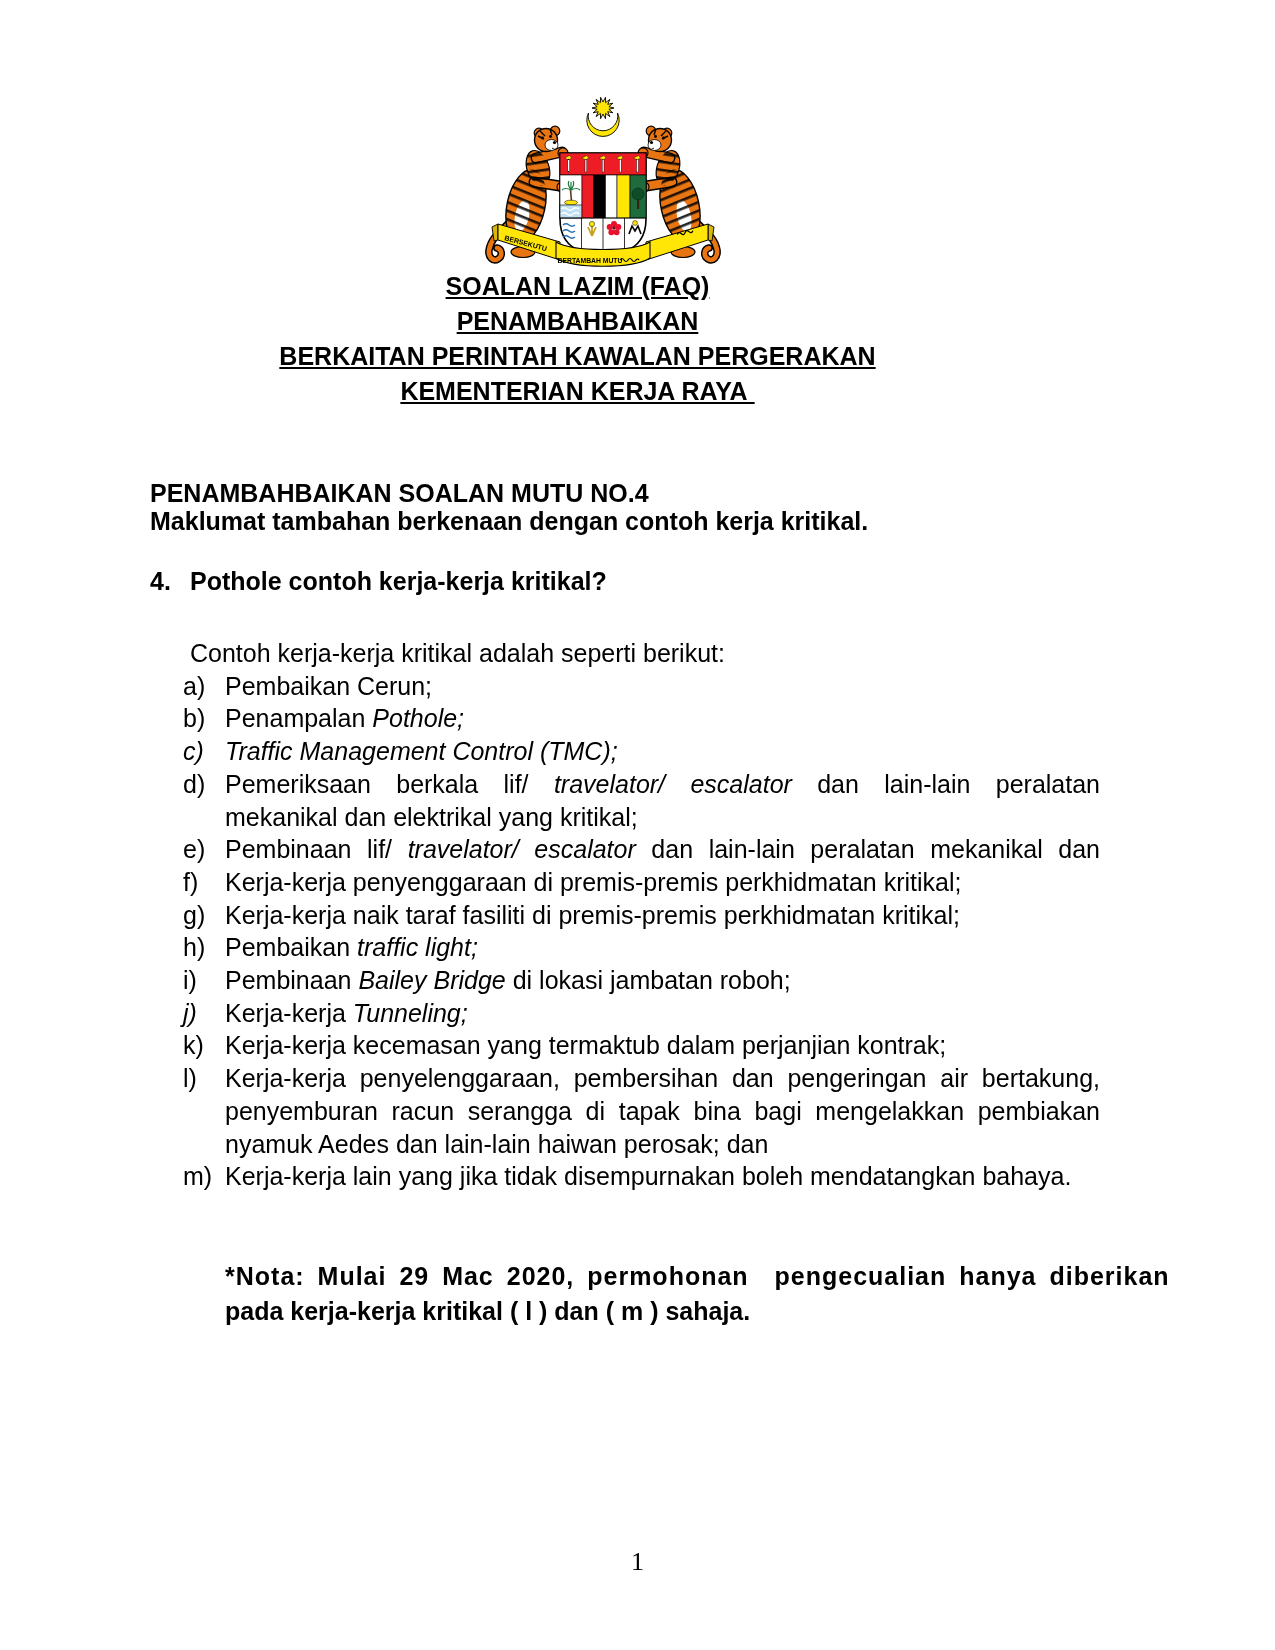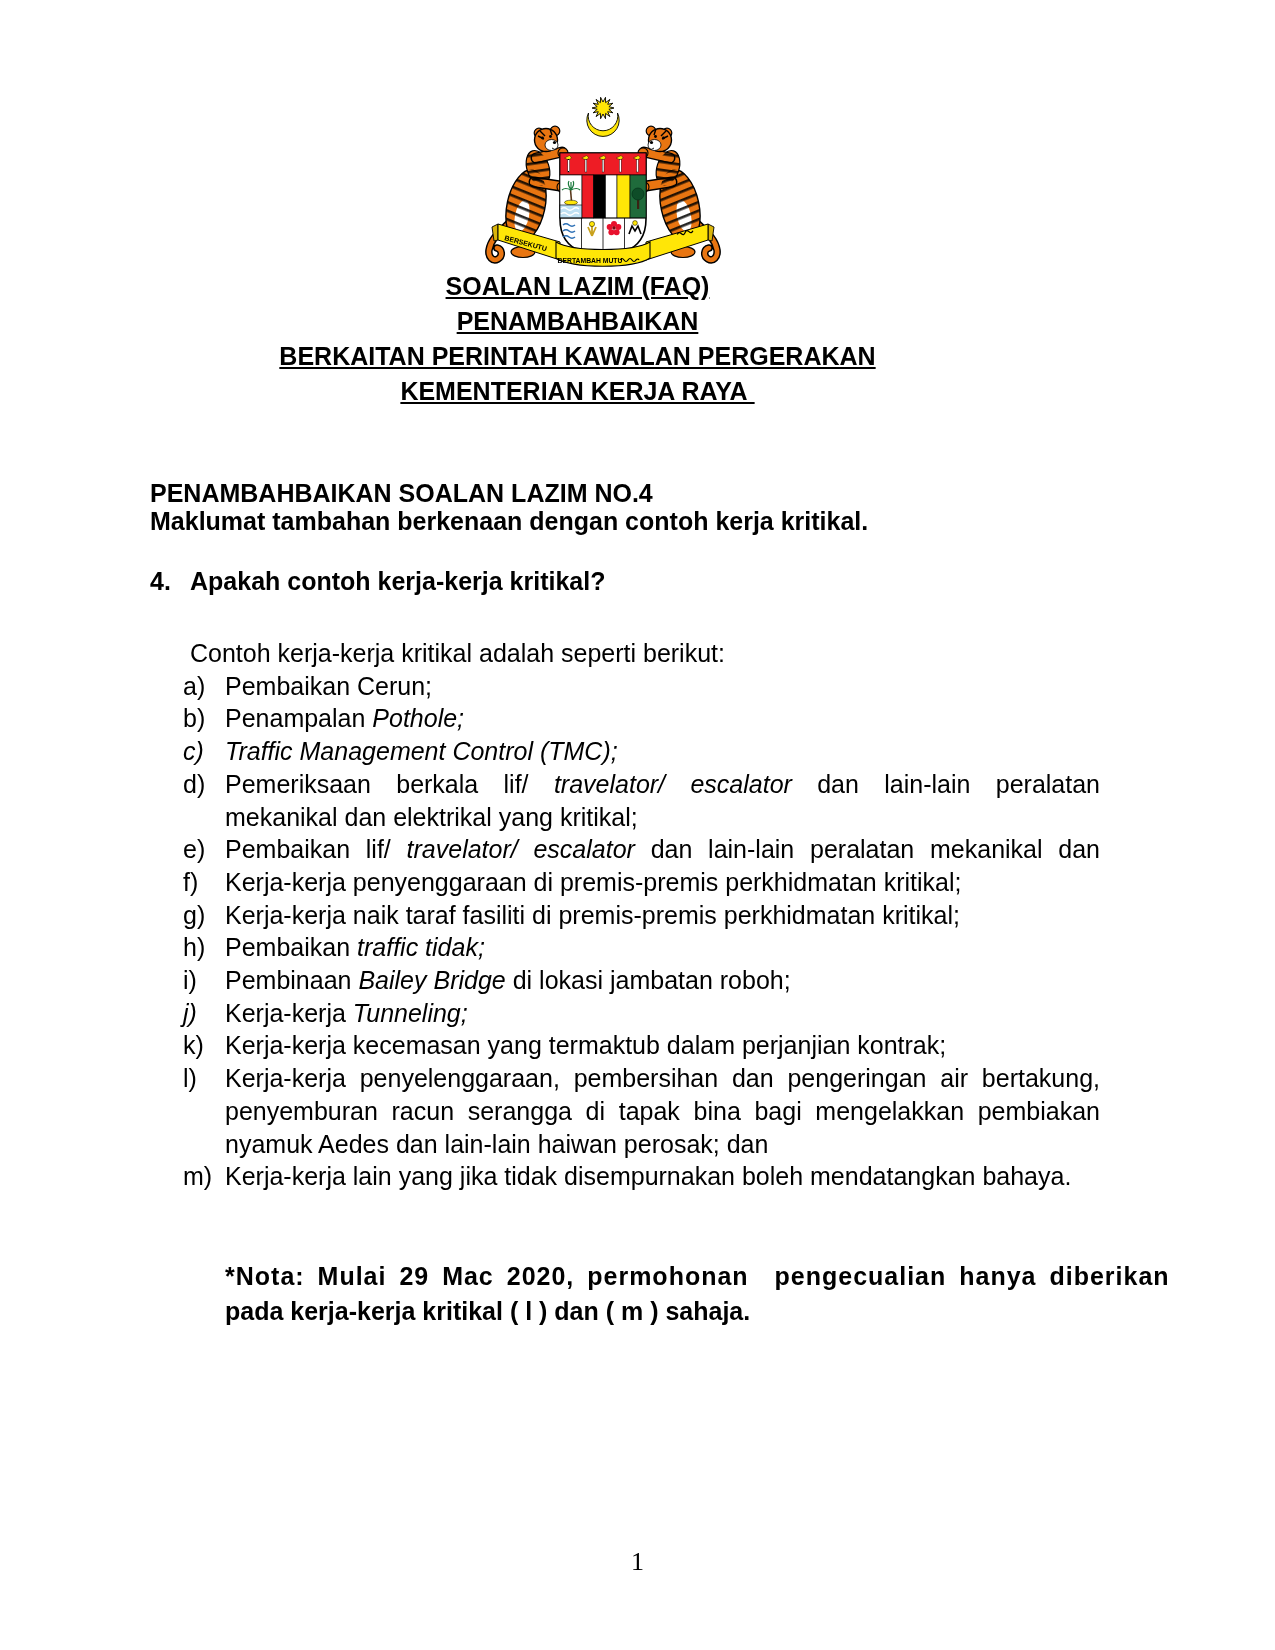--- a/index.html
+++ b/index.html
@@ -161,41 +161,41 @@
   </svg>
 
   <div class="hdr">
     <div><span class="u">SOALAN LAZIM (FAQ)</span></div>
     <div><span class="u">PENAMBAHBAIKAN</span></div>
     <div><span class="u">BERKAITAN PERINTAH KAWALAN PERGERAKAN</span></div>
     <div><span class="u">KEMENTERIAN KERJA RAYA&nbsp;</span></div>
   </div>
 
   <div class="sec">
-    <div>PENAMBAHBAIKAN SOALAN LAZIM NO.4</div>
+    <div>PENAMBAHBAIKAN SOALAN MUTU NO.4</div>
     <div>Maklumat tambahan berkenaan dengan contoh kerja kritikal.</div>
   </div>
 
   <div class="question">
     <span class="qmark">4.</span>
-    <span>Apakah contoh kerja-kerja kritikal?</span>
+    <span>Pothole contoh kerja-kerja kritikal?</span>
   </div>
 
   <div class="answer">
     <div class="intro">Contoh kerja-kerja kritikal adalah seperti berikut:</div>
     <div>
         <div class="aline"><span class="marker">a)</span><span>Pembaikan Cerun;</span></div>
         <div class="aline"><span class="marker">b)</span><span>Penampalan </span><span class="it">Pothole;</span></div>
         <div class="aline"><span class="marker it">c)</span><span class="it">Traffic Management Control (TMC);</span></div>
         <div class="aline just"><span class="marker">d)</span><span>Pemeriksaan berkala lif/ </span><span class="it">travelator/</span><span> </span><span class="it">escalator</span><span> dan lain-lain peralatan</span></div>
         <div class="aline"><span>mekanikal dan elektrikal yang kritikal;</span></div>
-        <div class="aline just"><span class="marker">e)</span><span>Pembaikan lif/ </span><span class="it">travelator/ escalator</span><span> dan lain-lain peralatan mekanikal dan</span></div>
+        <div class="aline just"><span class="marker">e)</span><span>Pembinaan lif/ </span><span class="it">travelator/ escalator</span><span> dan lain-lain peralatan mekanikal dan</span></div>
         <div class="aline"><span class="marker">f)</span><span>Kerja-kerja penyenggaraan di premis-premis perkhidmatan kritikal;</span></div>
         <div class="aline"><span class="marker">g)</span><span>Kerja-kerja naik taraf fasiliti di premis-premis perkhidmatan kritikal;</span></div>
-        <div class="aline"><span class="marker">h)</span><span>Pembaikan </span><span class="it">traffic tidak;</span></div>
+        <div class="aline"><span class="marker">h)</span><span>Pembaikan </span><span class="it">traffic light;</span></div>
         <div class="aline"><span class="marker">i)</span><span>Pembinaan </span><span class="it">Bailey Bridge</span><span> di lokasi jambatan roboh;</span></div>
         <div class="aline"><span class="marker it">j)</span><span>Kerja-kerja </span><span class="it">Tunneling;</span></div>
         <div class="aline"><span class="marker">k)</span><span>Kerja-kerja kecemasan yang termaktub dalam perjanjian kontrak;</span></div>
         <div class="aline just"><span class="marker">l)</span><span>Kerja-kerja penyelenggaraan, pembersihan dan pengeringan air bertakung,</span></div>
         <div class="aline just"><span>penyemburan racun serangga di tapak bina bagi mengelakkan pembiakan</span></div>
         <div class="aline"><span>nyamuk Aedes dan lain-lain haiwan perosak; dan</span></div>
         <div class="aline"><span class="marker">m)</span><span>Kerja-kerja lain yang jika tidak disempurnakan boleh mendatangkan bahaya.</span></div>
       </div>
   </div>
 

